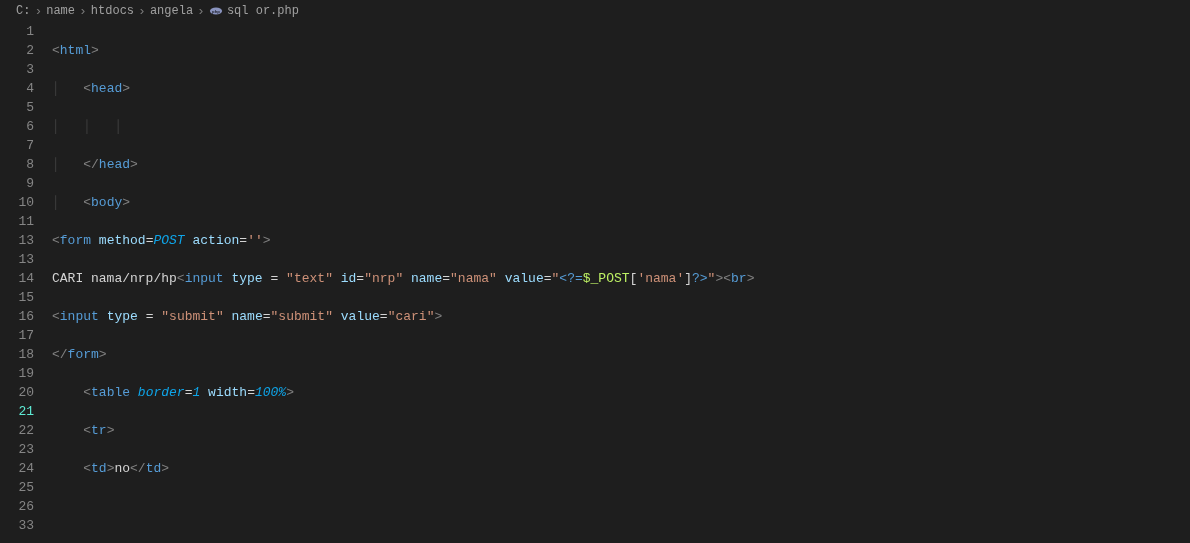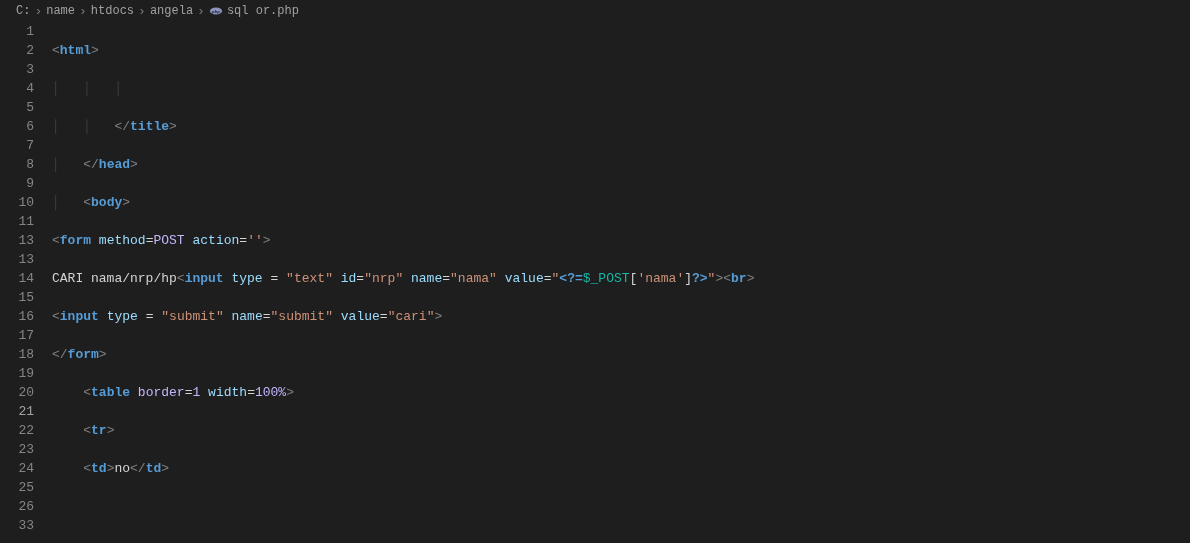--- a/index.html
+++ b/index.html
@@ -45,25 +45,25 @@
   .gutter div { height: 19px; }
   .code {
     flex: 1;
     white-space: pre;
     overflow: hidden;
   }
   .line { height: 19px; display: block; }
   .guide { color: #404040; }
   .t-white { color: #d4d4d4; }
   .t-gray  { color: #808080; }
-  .t-tag   { color: #569cd6; font-weight: bold; }
+  .t-tag   { color: #569cd6; }
   .t-attr  { color: #9cdcfe; }
   .t-str   { color: #ce9178; }
-  .t-ident { color: #14b8a6; }
-  .t-red   { color: #c4b5fd; }
+  .t-ident { color: #bef264; }
+  .t-red   { color: #0ea5e9; font-style: italic; }
   .minimap {
     width: 10px;
     background: #1e1e1e;
     flex-shrink: 0;
   }
 </style>
 </head>
 <body>
 
 <div class="breadcrumb">
@@ -99,33 +99,33 @@
       <div>11</div>
       <div>13</div>
       <div>13</div>
       <div>14</div>
       <div>15</div>
       <div>16</div>
       <div>17</div>
       <div>18</div>
       <div>19</div>
       <div>20</div>
-      <div style="color:#a3a3a3">21</div>
+      <div style="color:#5eead4">21</div>
       <div>22</div>
       <div>23</div>
       <div>24</div>
       <div>25</div>
       <div>26</div>
       <div>33</div>
   </div>
 
   <div class="code">
 <span class="line"><span class="t-gray">&lt;</span><span class="t-tag">html</span><span class="t-gray">&gt;</span></span>
+<span class="line"><span class="guide">│   </span><span class="t-gray">&lt;</span><span class="t-tag">head</span><span class="t-gray">&gt;</span></span>
 <span class="line"><span class="guide">│   │   │</span></span>
-<span class="line"><span class="guide">│   │   </span><span class="t-gray">&lt;/</span><span class="t-tag">title</span><span class="t-gray">&gt;</span></span>
 <span class="line"><span class="guide">│   </span><span class="t-gray">&lt;/</span><span class="t-tag">head</span><span class="t-gray">&gt;</span></span>
 <span class="line"><span class="guide">│   </span><span class="t-gray">&lt;</span><span class="t-tag">body</span><span class="t-gray">&gt;</span></span>
 <span class="line"><span class="t-gray">&lt;</span><span class="t-tag">form</span><span class="t-white"> </span><span class="t-attr">method</span><span class="t-white">=</span><span class="t-red">POST</span><span class="t-white"> </span><span class="t-attr">action</span><span class="t-white">=</span><span class="t-str">''</span><span class="t-gray">&gt;</span></span>
 <span class="line"><span class="t-white">CARI nama/nrp/hp</span><span class="t-gray">&lt;</span><span class="t-tag">input</span><span> </span><span class="t-attr">type</span><span class="t-white"> = </span><span class="t-str">"</span><span class="t-str">text</span><span class="t-str">"</span><span> </span><span class="t-attr">id</span><span class="t-white">=</span><span class="t-str">"</span><span class="t-str">nrp</span><span class="t-str">"</span><span> </span><span class="t-attr">name</span><span class="t-white">=</span><span class="t-str">"</span><span class="t-str">nama</span><span class="t-str">"</span><span> </span><span class="t-attr">value</span><span class="t-white">=</span><span class="t-str">"</span><span class="t-tag">&lt;?=</span><span class="t-ident">$_POST</span><span class="t-white">[</span><span class="t-str">'nama'</span><span class="t-white">]</span><span class="t-tag">?&gt;</span><span class="t-str">"</span><span class="t-gray">&gt;&lt;</span><span class="t-tag">br</span><span class="t-gray">&gt;</span></span>
 <span class="line"><span class="t-gray">&lt;</span><span class="t-tag">input</span><span> </span><span class="t-attr">type</span><span class="t-white"> = </span><span class="t-str">"</span><span class="t-str">submit</span><span class="t-str">"</span><span> </span><span class="t-attr">name</span><span class="t-white">=</span><span class="t-str">"</span><span class="t-str">submit</span><span class="t-str">"</span><span> </span><span class="t-attr">value</span><span class="t-white">=</span><span class="t-str">"</span><span class="t-str">cari</span><span class="t-str">"</span><span class="t-gray">&gt;</span></span>
 <span class="line"><span class="t-gray">&lt;/</span><span class="t-tag">form</span><span class="t-gray">&gt;</span></span>
 <span class="line"><span class="guide">    </span><span class="t-gray">&lt;</span><span class="t-tag">table</span><span> </span><span class="t-red">border</span><span class="t-white">=</span><span class="t-red">1</span><span> </span><span class="t-attr">width</span><span class="t-white">=</span><span class="t-red">100%</span><span class="t-gray">&gt;</span></span>
 <span class="line"><span class="guide">    </span><span class="t-gray">&lt;</span><span class="t-tag">tr</span><span class="t-gray">&gt;</span></span>
 <span class="line"><span class="guide">    </span><span class="t-gray">&lt;</span><span class="t-tag">td</span><span class="t-gray">&gt;</span><span class="t-white">no</span><span class="t-gray">&lt;/</span><span class="t-tag">td</span><span class="t-gray">&gt;</span></span>
 

